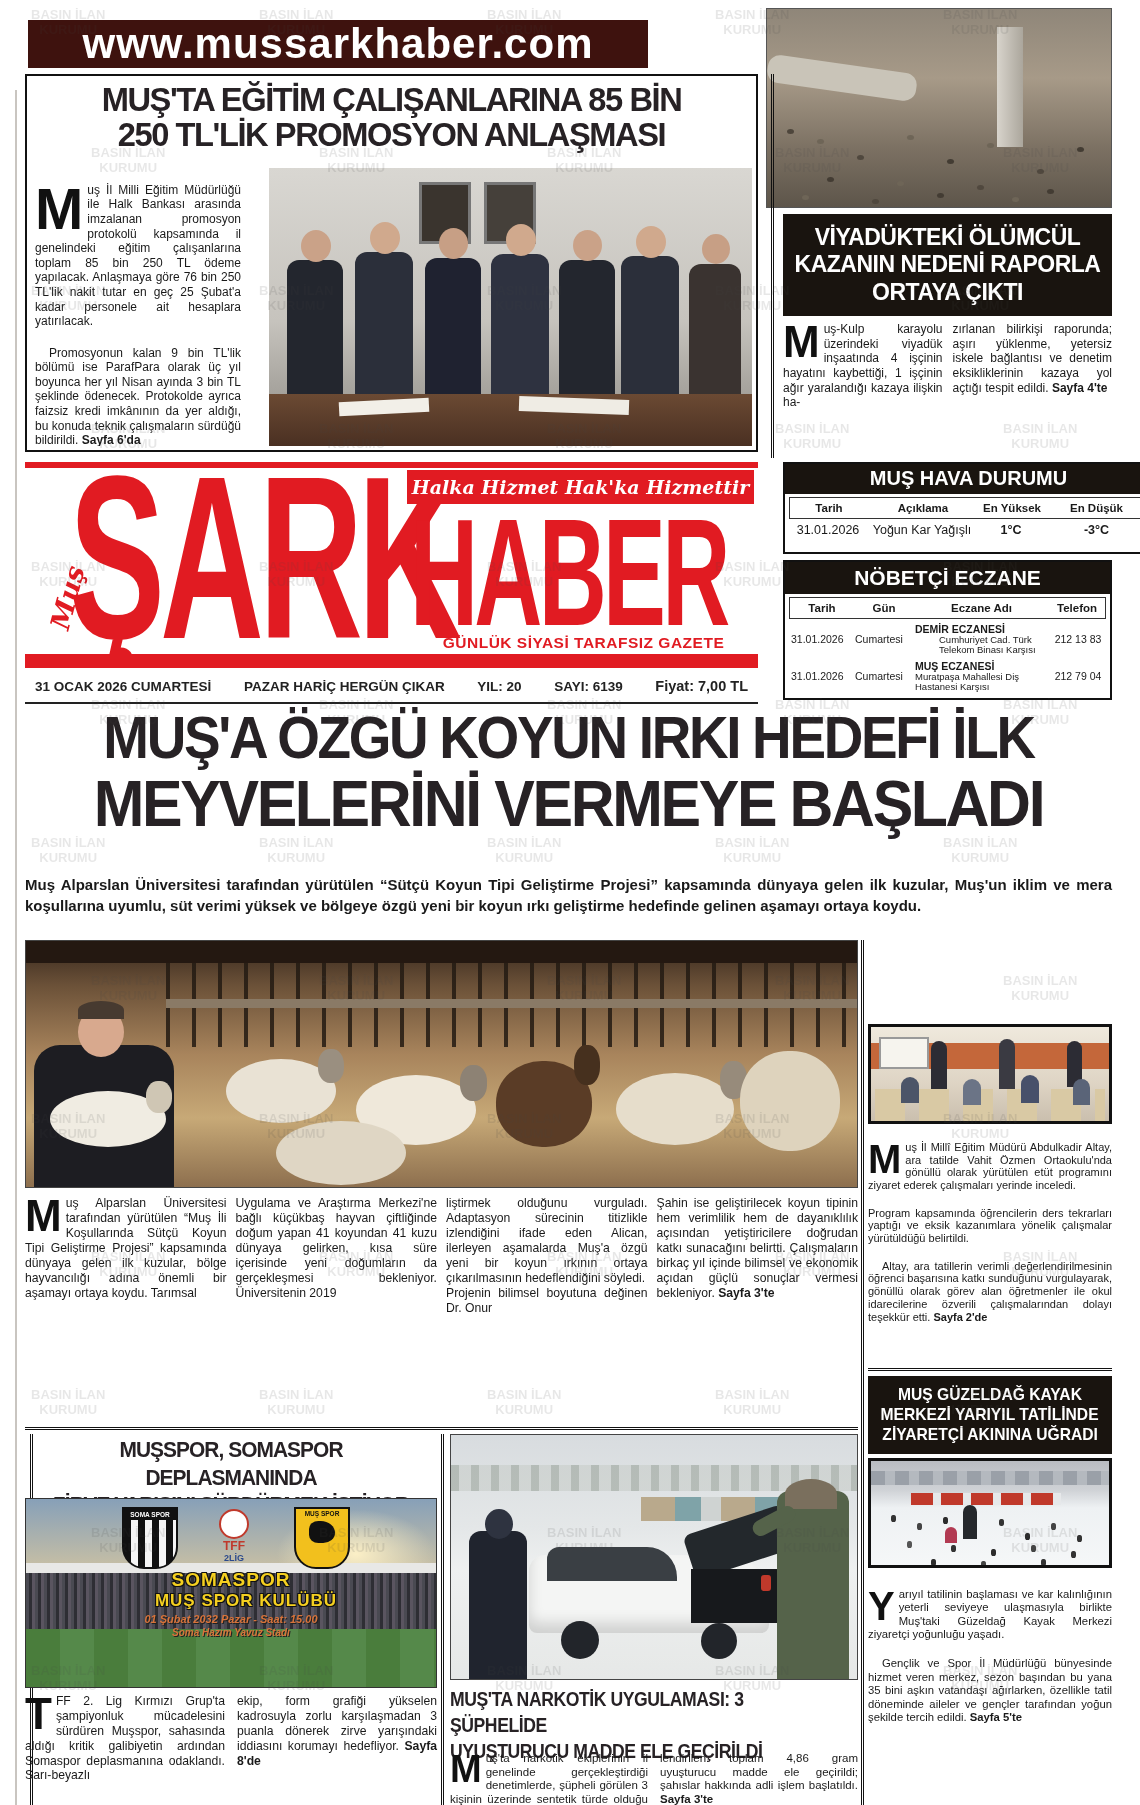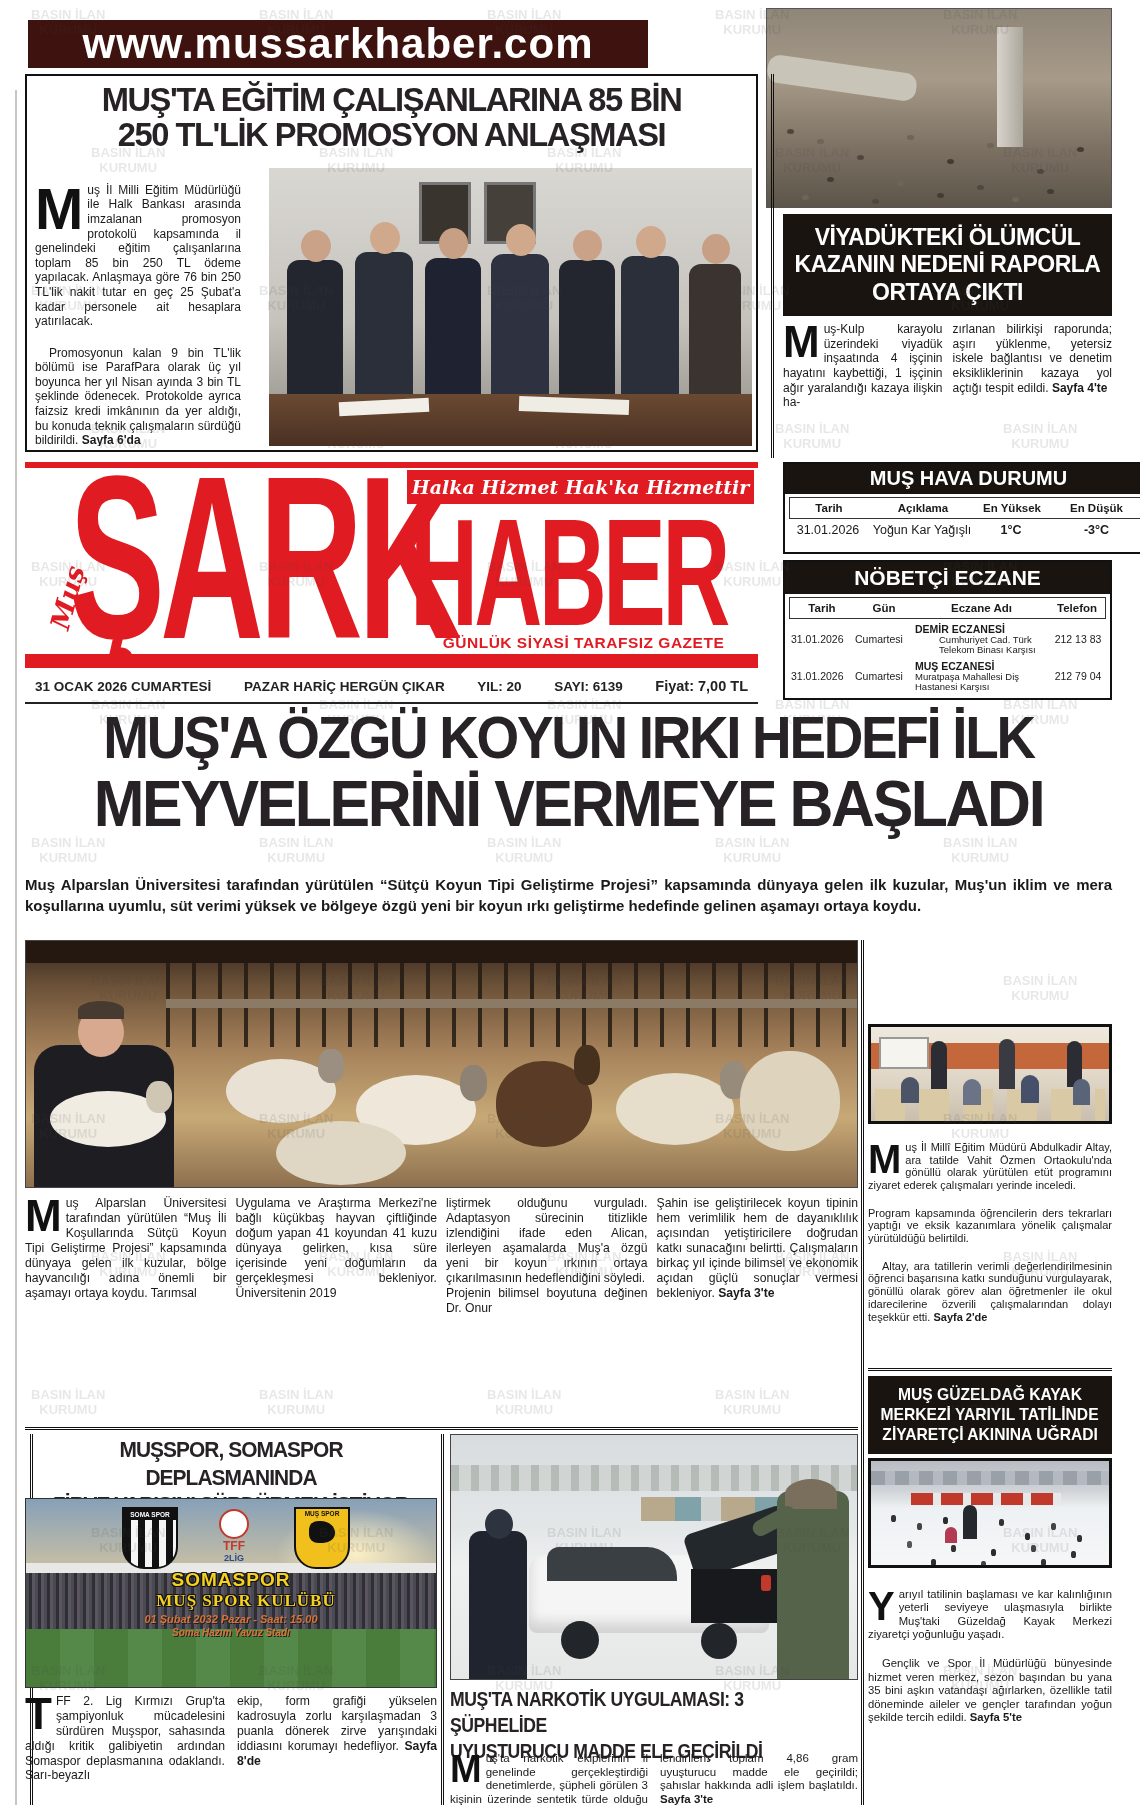--- a/index.html
+++ b/index.html
@@ -331,21 +331,21 @@
     <div class="abs" style="left:188px;top:10px;width:40px;height:54px;text-align:center;">
       <div style="width:26px;height:26px;margin:0 auto;border-radius:50%;background:#fff;border:2px solid #c0392b;"></div>
       <div style="font-size:12px;font-weight:700;color:#c0392b;">TFF</div>
       <div style="font-size:9px;font-weight:700;color:#2b4a8c;">2LİG</div>
     </div>
     <div class="abs" style="left:268px;top:8px;width:52px;height:58px;background:#f2c01d;border:2px solid #111;border-radius:0 0 22px 22px;">
       <div style="color:#111;font-size:6.5px;font-weight:700;text-align:center;line-height:10px;">MUŞ SPOR</div>
       <div style="width:26px;height:22px;margin:2px auto 0 auto;background:#111;border-radius:40% 60% 50% 40%;"></div>
     </div>
     <div class="abs" style="left:0;top:70px;width:410px;text-align:center;font-weight:700;color:#f5d020;font-size:19px;letter-spacing:1px;text-shadow:-1px -1px 0 #111,1px -1px 0 #111,-1px 1px 0 #111,1px 1px 0 #111;">SOMASPOR</div>
-    <div class="abs" style="left:0;top:92px;width:440px;text-align:center;font-weight:700;color:#f5d020;font-size:17px;letter-spacing:1px;text-shadow:-1px -1px 0 #111,1px -1px 0 #111,-1px 1px 0 #111,1px 1px 0 #111;font-family:Liberation Serif, serif;">MUŞ SPOR KULÜBÜ</div>
+    <div class="abs" style="left:0;top:92px;width:440px;text-align:center;font-weight:700;color:#f5d020;font-size:17px;letter-spacing:1px;text-shadow:-1px -1px 0 #111,1px -1px 0 #111,-1px 1px 0 #111,1px 1px 0 #111;">MUŞ SPOR KULÜBÜ</div>
     <div class="abs" style="left:0;top:114px;width:410px;text-align:center;font-weight:700;font-style:italic;color:#d8733a;font-size:11px;text-shadow:1px 1px 0 #222;">01 Şubat 2032 Pazar - Saat: 15.00</div>
     <div class="abs" style="left:0;top:128px;width:410px;text-align:center;font-weight:700;font-style:italic;color:#d8733a;font-size:10px;text-shadow:1px 1px 0 #222;">Soma Hazım Yavuz Stadı</div>
   </div>
   <div class="abs bodytext" id="fb-body">
     <div class="halfcol"><span class="dc" style="font-size:44px;">T</span><span>FF 2. Lig Kırmızı Grup'ta şampiyonluk mücadelesini sürdüren Muşspor, sahasında aldığı kritik galibiyetin ardından Somaspor deplasmanına odaklandı. Sarı-beyazlı</span></div>
     <div class="halfcol"><span>ekip, form grafiği yükselen kadrosuyla zorlu karşılaşmadan 3 puanla dönerek zirve yarışındaki iddiasını korumayı hedefliyor.</span> <b>Sayfa 8'de</b></div>
   </div>
 
   <div class="abs photo" id="narc-photo" style="background:linear-gradient(180deg,#d8dcdf 0%,#e4e7e8 38%,#eef0f0 55%,#e6e8e7 100%);">
     <div class="abs" style="left:0;top:30px;width:406px;height:26px;background:repeating-linear-gradient(90deg,#9aa39a 0 8px,#c8cdc9 8px 20px);opacity:.6;"></div>

